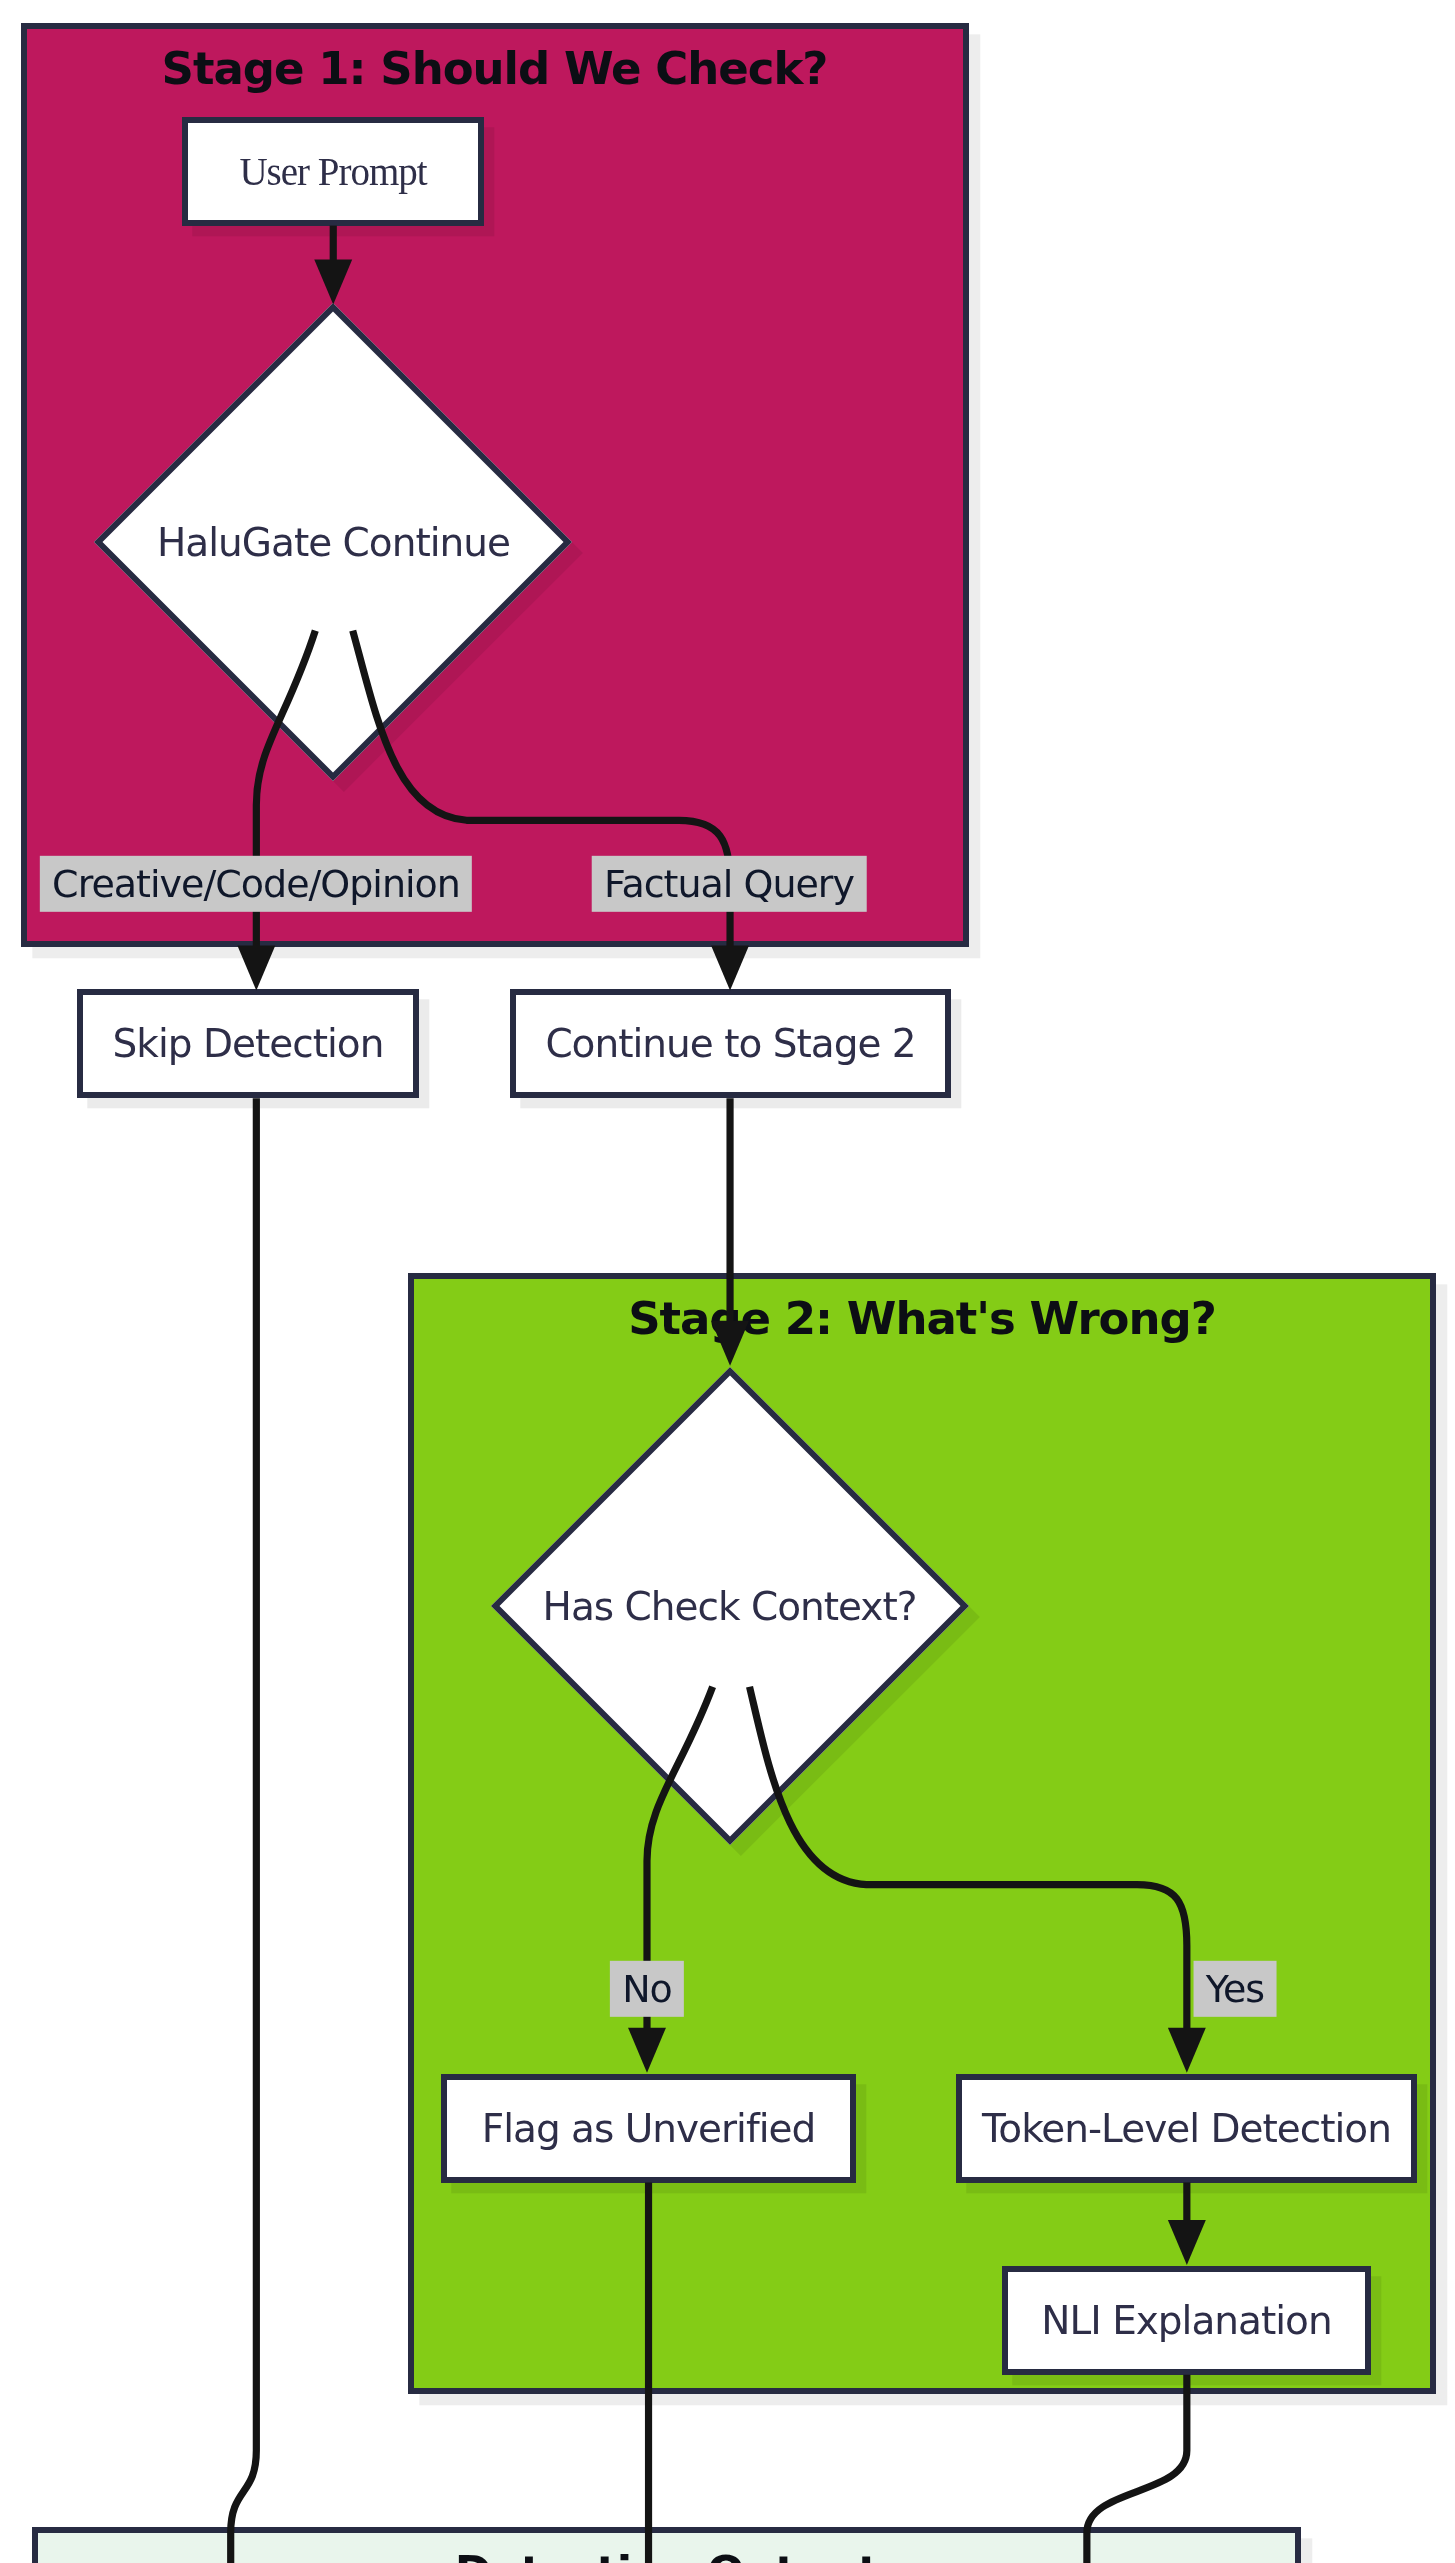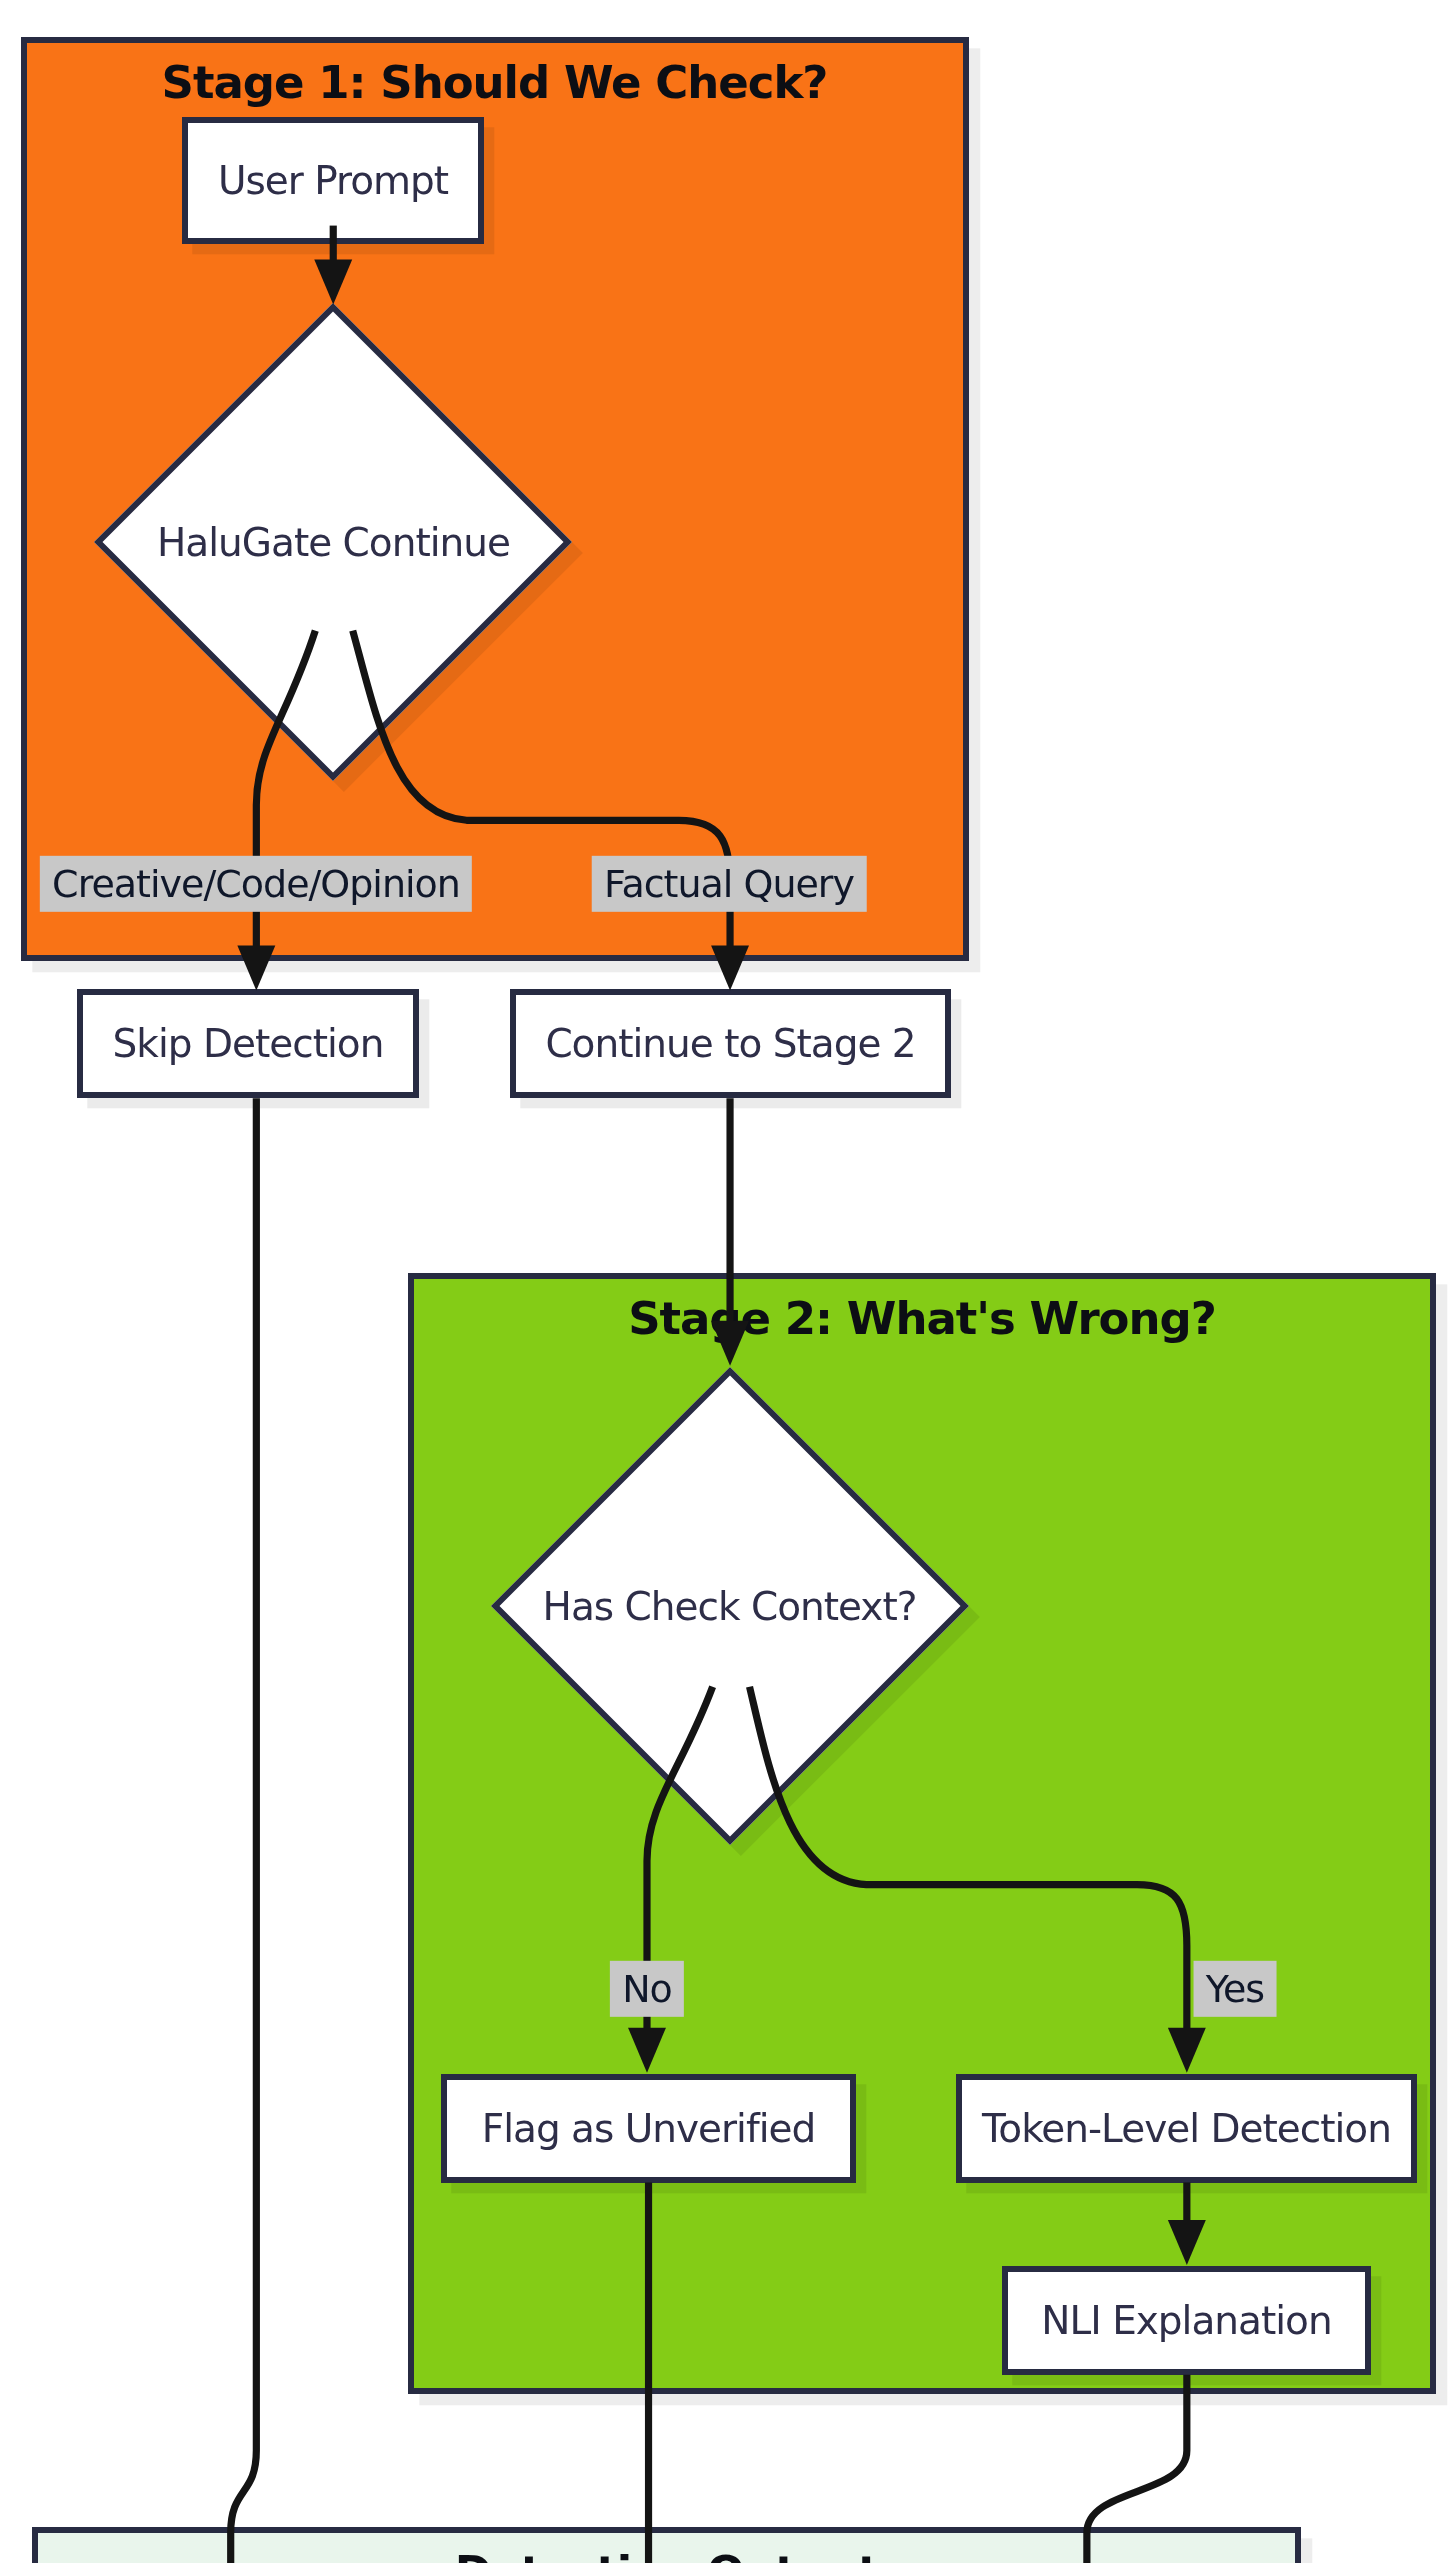--- a/index.html
+++ b/index.html
@@ -10,21 +10,21 @@
     font-family:"DejaVu Sans","Liberation Sans",sans-serif;
     overflow:hidden;
   }
   .cluster{
     position:absolute;
     border:6.2px solid #272b42;
     box-sizing:border-box;
     box-shadow:11.3px 11.3px 0 rgba(0,0,0,0.07);
     z-index:1;
   }
-  .cluster-stage1{left:20.5px;top:37px;width:948px;height:924px;background:#f97316;}
+  .cluster-stage1{left:20.5px;top:23px;width:948px;height:924px;background:#be185d;}
   .cluster-stage2{left:408px;top:1273px;width:1028px;height:1121px;background:#84cc16;}
   .cluster-output{left:32px;top:2527px;width:1269px;height:253px;background:#e9f5ec;}
   .cluster-title{
     position:absolute;left:0;top:13px;width:100%;
     text-align:center;
     font-size:45px;font-weight:bold;
     letter-spacing:-1px;
     color:#0c0e14;
   }
   .node{
@@ -32,21 +32,21 @@
     background:#ffffff;
     border:6.2px solid #272b42;
     box-sizing:border-box;
     box-shadow:10.3px 10.3px 0 rgba(0,0,0,0.08);
     display:flex;align-items:center;justify-content:center;
     font-size:39px;color:#2e2e48;
     letter-spacing:-1px;
     white-space:nowrap;
     z-index:10;
   }
-  .n-user-prompt{left:182px;top:117px;width:302px;height:127px;}
+  .n-user-prompt{left:182px;top:117px;width:302px;height:109px;font-family:Liberation Serif, serif;}
   .n-skip{left:77px;top:989px;width:342px;height:109px;}
   .n-continue{left:510px;top:989px;width:441px;height:109px;}
   .n-flag{left:441px;top:2074px;width:415px;height:109px;}
   .n-token{left:956px;top:2074px;width:461px;height:109px;}
   .n-nli{left:1002px;top:2266px;width:369px;height:109px;}
   .diamond{
     position:absolute;
     width:338px;height:338px;
     background:#ffffff;
     border:6.2px solid #272b42;

